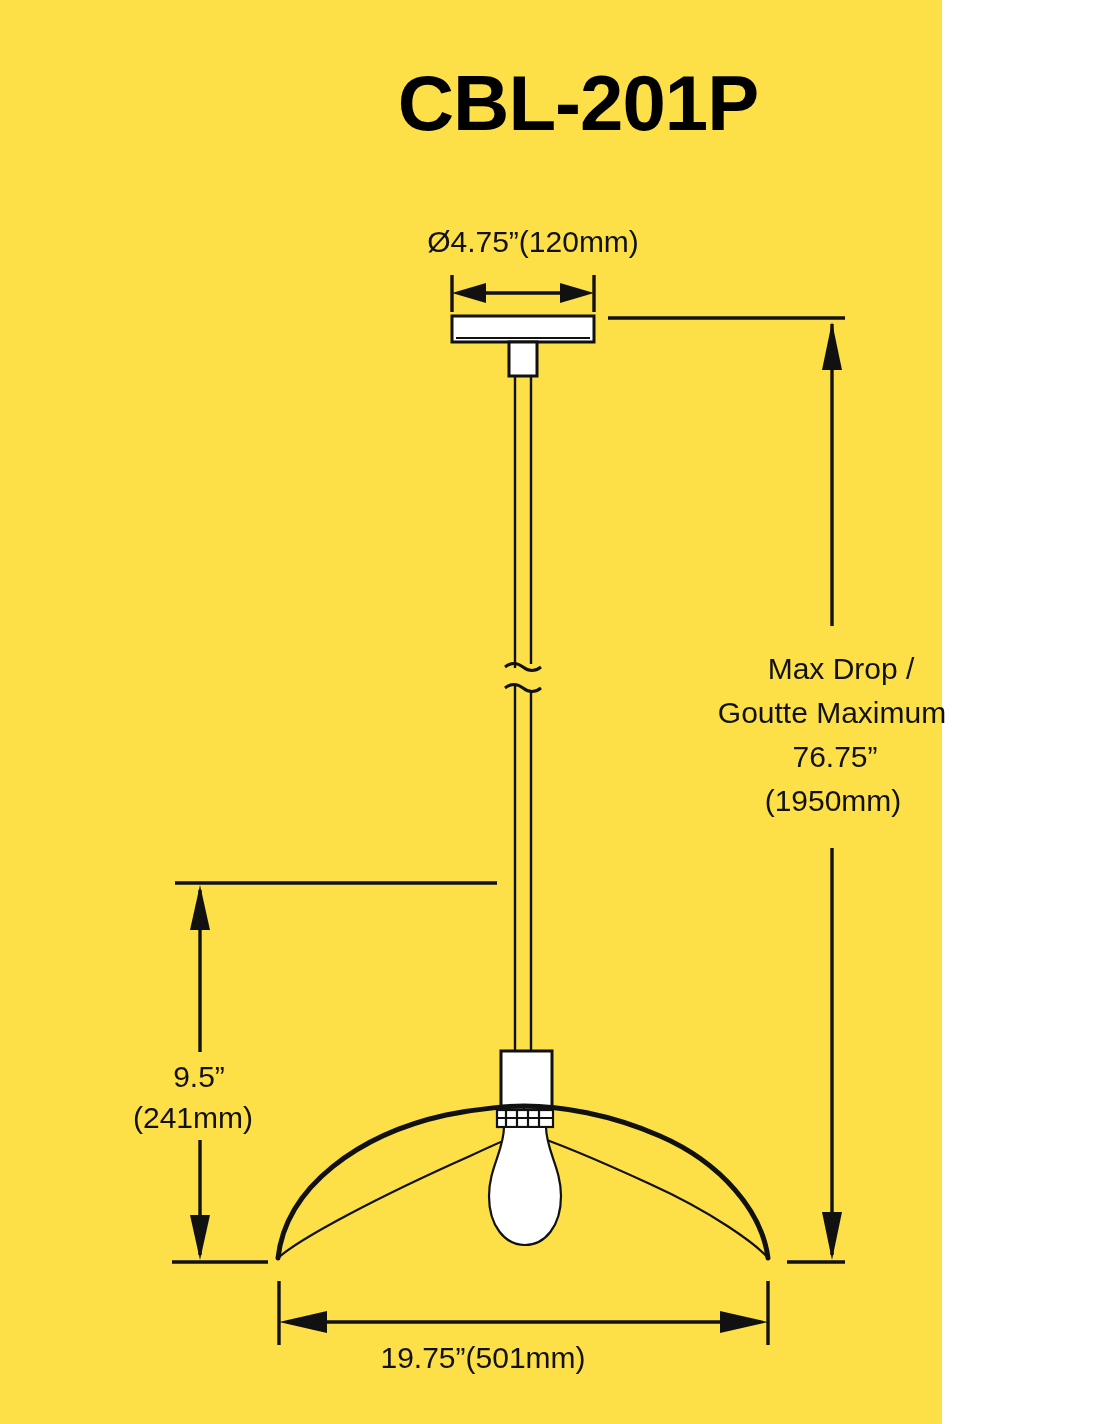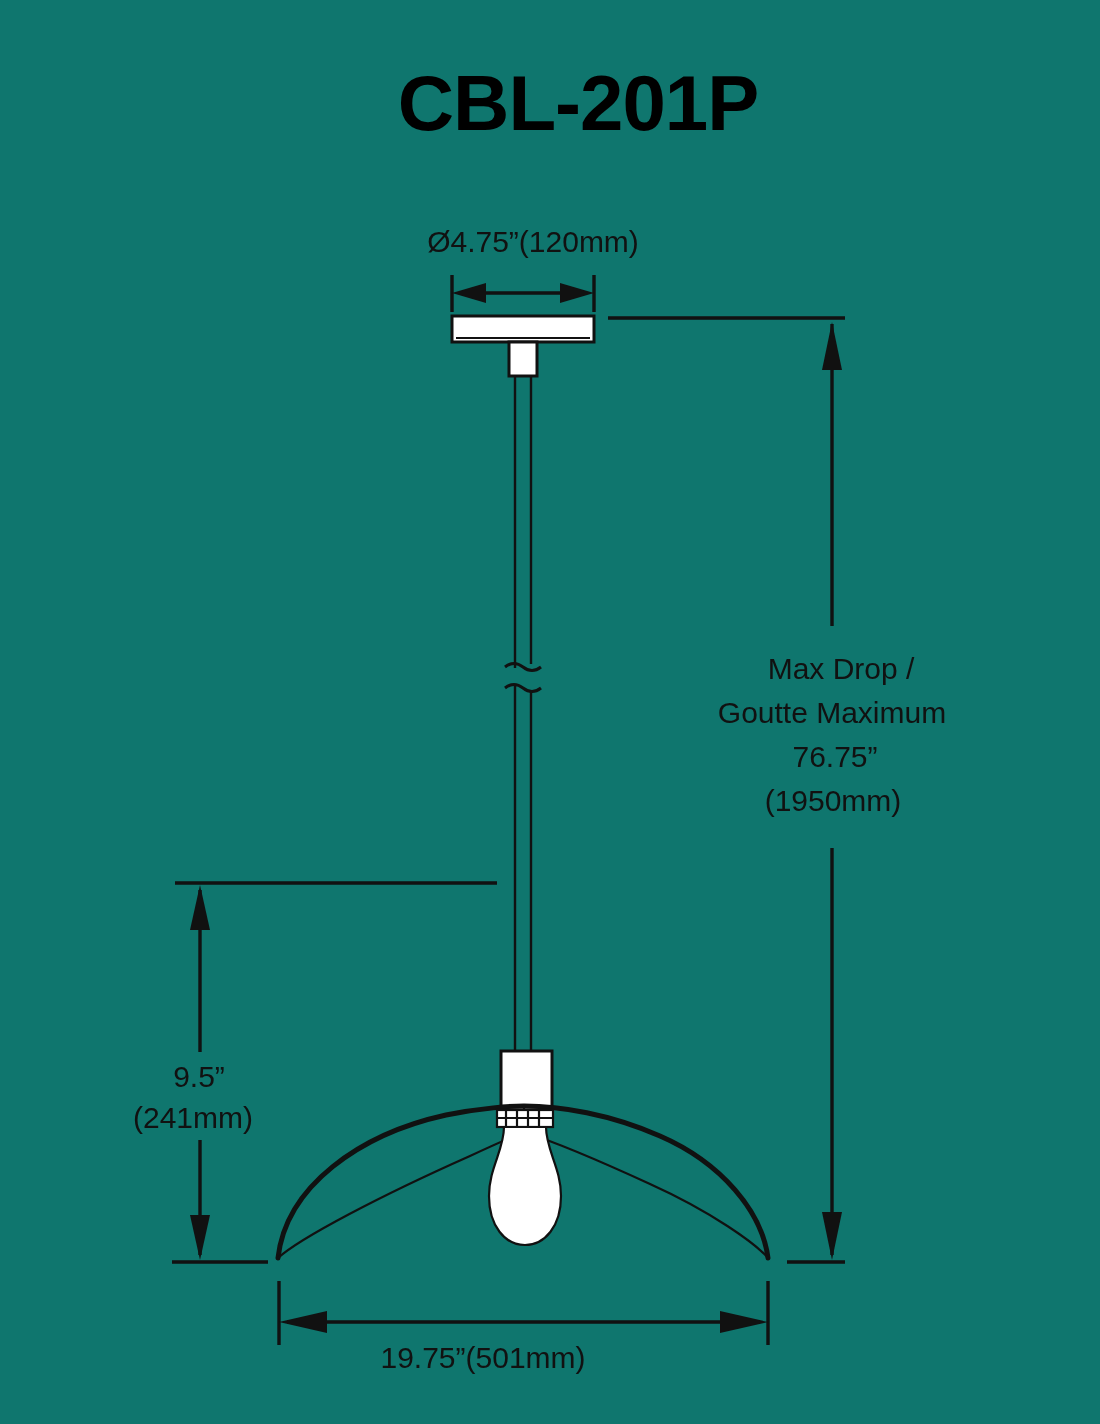--- a/index.html
+++ b/index.html
@@ -10,23 +10,23 @@
   }
   body {
     width: 1100px;
     height: 1424px;
     font-family: "Liberation Sans", sans-serif;
     color: #000000;
     overflow: hidden;
   }
   #sheet {
     position: relative;
-    width: 1100px;
+    width: 942px;
     height: 1424px;
-    background: #0f766e;
+    background: #fde047;
     text-align: center;
   }
   #drawing {
     position: absolute;
     left: 0;
     top: 0;
     width: 1100px;
     height: 1424px;
     display: block;
   }

